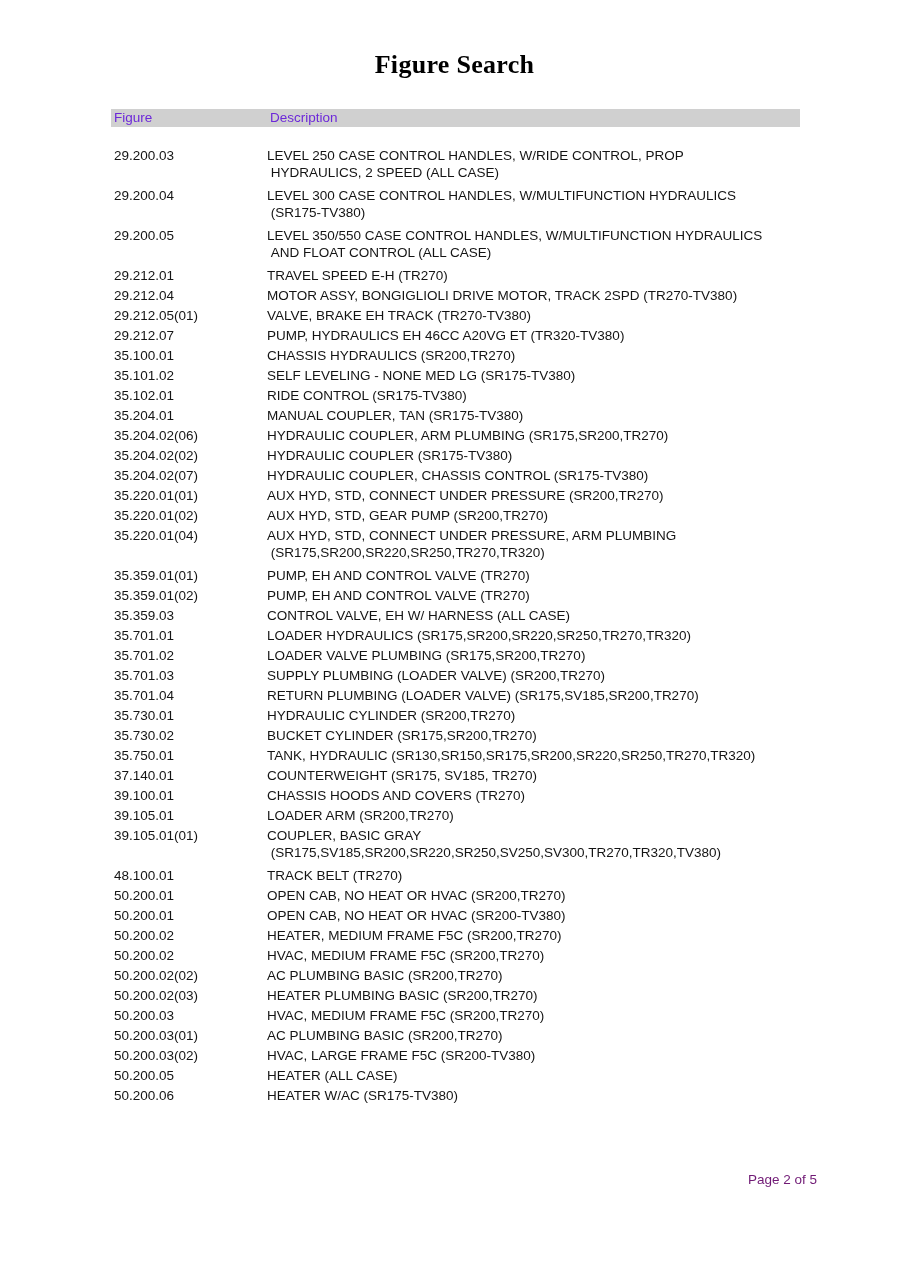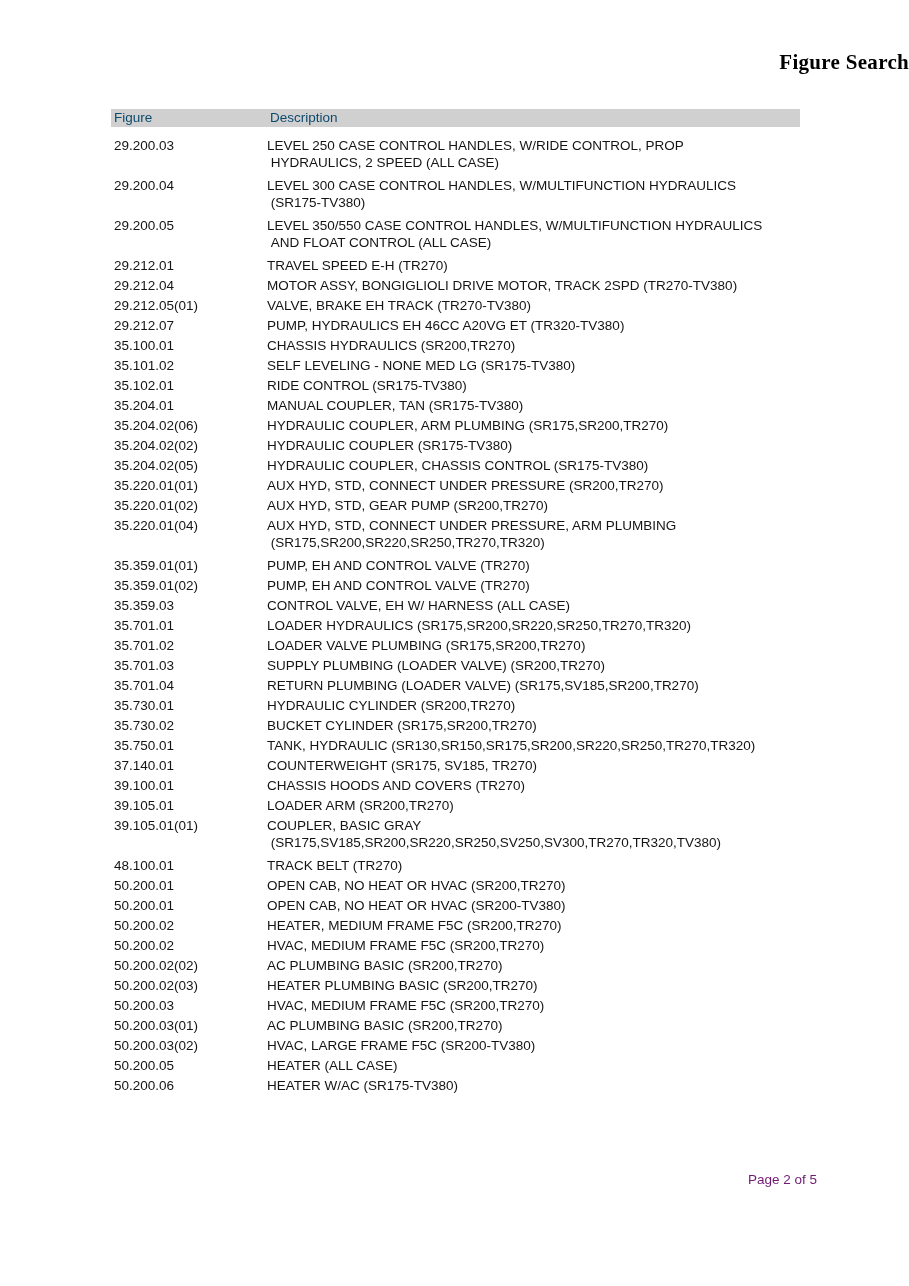--- a/index.html
+++ b/index.html
@@ -6,44 +6,44 @@
   body {
     width: 909px; height: 1286px;
     background: #ffffff;
     position: relative;
     font-family: "Liberation Sans", sans-serif;
     color: #141414;
     overflow: hidden;
   }
   .page-title {
     position: absolute; top: 50px; left: 0; width: 100%;
-    margin: 0; text-align: right;
+    margin: 0; text-align: center;
     font-family: "Liberation Serif", serif;
-    font-size: 21px; font-weight: bold; color: #000;
+    font-size: 26px; font-weight: bold; color: #000;
     letter-spacing: 0.3px;
   }
   .figure-table {
     position: absolute; left: 111px; top: 109px;
     width: 689px;
     border-collapse: collapse; table-layout: fixed;
   }
   col.c-fig { width: 156px; }
   th {
     background: var(--header-bg, #d0d0d0);
     font-weight: normal; font-size: 13.5px; text-align: left;
-    padding: 2px 0 2px 3px; line-height: 14px; color: #0c4a6e;
+    padding: 2px 0 2px 3px; line-height: 14px; color: #6d28d9;
   }
   td {
     font-size: 13.5px; line-height: 17px;
     vertical-align: top; padding: 1.5px 0;
   }
   td.fig { padding-left: 3px; }
   td.desc { white-space: pre-wrap; }
   tr.multi td { padding-bottom: 4.5px; }
-  tbody tr:first-child td { padding-top: 10px; }
+  tbody tr:first-child td { padding-top: 20px; }
   .page-footer {
     position: absolute; top: 1172px; right: 92px;
     font-size: 13.5px; color: #701a75;
   }
 </style>
 </head>
 <body>
 
 <h1 class="page-title">Figure Search</h1>
 
@@ -108,21 +108,21 @@
   </tr>
       <tr>
     <td class="fig">35.204.02(06)</td>
     <td class="desc">HYDRAULIC COUPLER, ARM PLUMBING (SR175,SR200,TR270)</td>
   </tr>
       <tr>
     <td class="fig">35.204.02(02)</td>
     <td class="desc">HYDRAULIC COUPLER (SR175-TV380)</td>
   </tr>
       <tr>
-    <td class="fig">35.204.02(05)</td>
+    <td class="fig">35.204.02(07)</td>
     <td class="desc">HYDRAULIC COUPLER, CHASSIS CONTROL (SR175-TV380)</td>
   </tr>
       <tr>
     <td class="fig">35.220.01(01)</td>
     <td class="desc">AUX HYD, STD, CONNECT UNDER PRESSURE (SR200,TR270)</td>
   </tr>
       <tr>
     <td class="fig">35.220.01(02)</td>
     <td class="desc">AUX HYD, STD, GEAR PUMP (SR200,TR270)</td>
   </tr>

